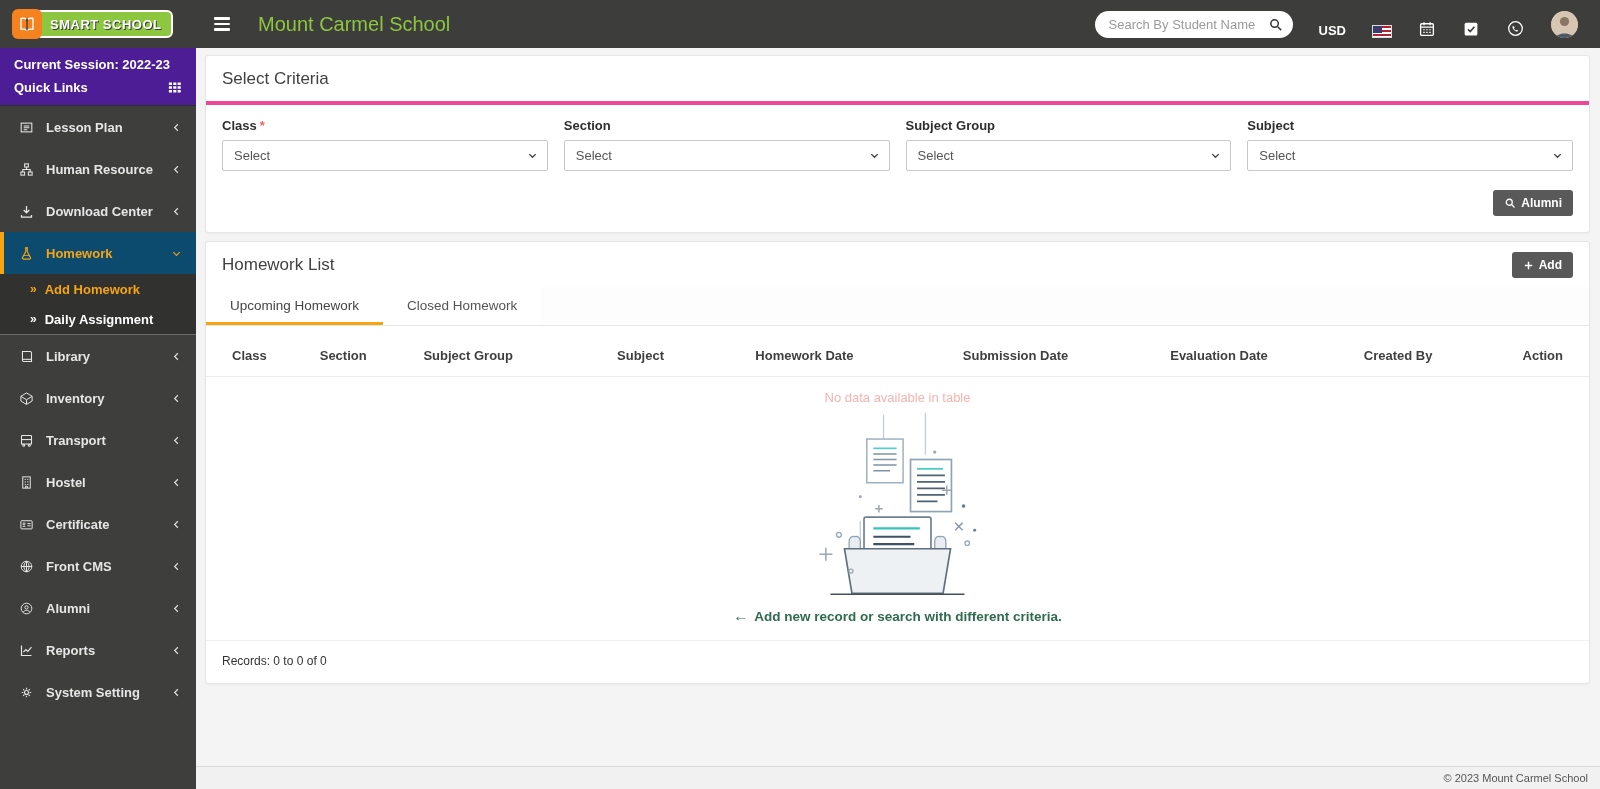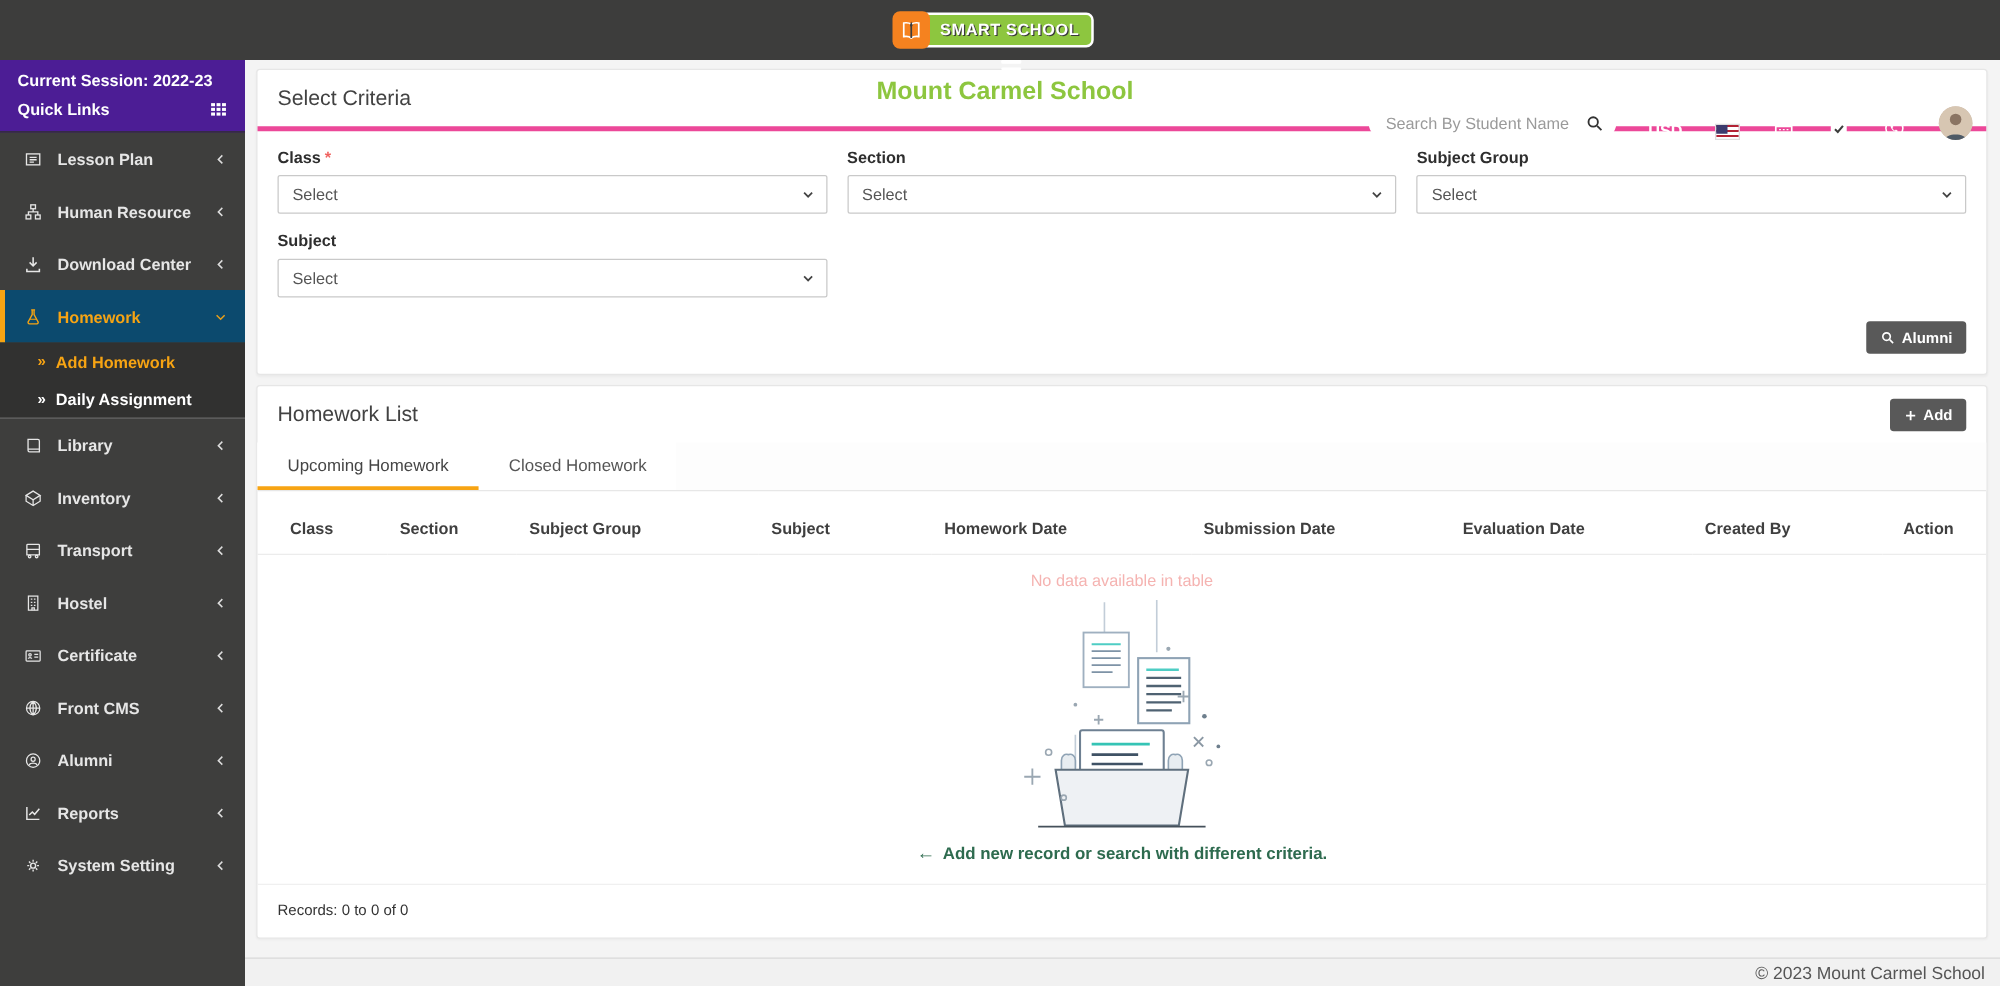--- a/index.html
+++ b/index.html
@@ -1,32 +1,32 @@
 <!DOCTYPE html>
 <html><head>
 <meta charset="utf-8">
 <style>
   * { margin:0; padding:0; box-sizing:border-box; }
   html,body { width:1600px; height:789px; overflow:hidden;
     font-family:"Liberation Sans", sans-serif; background:#f4f4f4; }
 
   
   .topbar { position:absolute; top:0; left:0; width:1600px; height:48px;
-    background:#3d3d3c; display:flex; align-items:center; z-index:20;flex-direction:column; }
+    background:#3d3d3c; display:flex; align-items:center; z-index:20; }
   .logo-zone { width:196px; height:48px; display:flex; align-items:center; padding-left:12px; flex:none; }
   .logo-badge { display:flex; align-items:center; }
   .logo-book { width:30px; height:30px; background:#f5821f; border-radius:6px;
     display:flex; align-items:center; justify-content:center; z-index:2; }
   .logo-pill { background:#8dc63f; border:2px solid #fff; border-radius:6px;
     margin-left:-8px; padding:3px 10px 3px 14px; }
   .logo-pill span { color:#fff; font-weight:bold; font-size:13px; letter-spacing:.5px;
     text-shadow:1px 1px 0 #3a3a3a; white-space:nowrap; }
   .hamburger { margin-left:18px; cursor:pointer; display:flex; flex-direction:column; gap:3px; }
   .hamburger i { display:block; width:16px; height:2.5px; background:#fff; border-radius:1px; }
-  .school-title { color:#8dc63f; font-size:20px; font-weight:bold; margin-left:8px; white-space:nowrap; }
+  .school-title { color:#8dc63f; font-size:20px; font-weight:normal; margin-left:28px; white-space:nowrap; }
   .top-right { margin-left:auto; display:flex; align-items:flex-end; gap:26px; padding-right:22px; }
   .search-pill { background:#fff; border-radius:14px; height:27px; width:198px;
     display:flex; align-items:center; padding:0 10px 0 14px; }
   .search-pill input { border:none; outline:none; flex:1; min-width:0; font-size:13px; color:#555;
     font-family:"Liberation Sans", sans-serif; background:transparent; }
   .search-pill input::placeholder { color:#9a9a9a; }
   .currency { color:#fff; font-size:13px; font-weight:bold; }
   .flag { width:20px; height:13px; position:relative;
     background:repeating-linear-gradient(#b22234 0 2px, #fff 2px 4px); border:0.5px solid #ddd; }
   .flag::after { content:""; position:absolute; left:0; top:0; width:9px; height:7px; background:#3c3b6e; }
@@ -55,21 +55,21 @@
 
   
   .main { position:absolute; top:48px; left:196px; width:1404px; height:741px;
     background:#f4f4f4; }
   .content { padding:7px 10px 0 9px; }
   .card { background:#fff; border:1px solid #e6e6e6; border-radius:3px;
     box-shadow:0 1px 2px rgba(0,0,0,.04); }
   .card-title { padding:13px 16px 12px; font-size:17px; color:#424242; border-bottom:4px solid #ec4899; }
 
   .criteria-body { padding:13px 16px 16px; }
-  .fields { display:grid; grid-template-columns:repeat(3,1fr); gap:14px 16px; }
+  .fields { display:grid; grid-template-columns:repeat(4,1fr); gap:14px 16px; }
   .flabel { font-size:13px; font-weight:bold; color:#2e2e2e; margin-bottom:7px; }
   .req { color:#f0625f; margin-left:3px; }
   .select-box { height:31px; border:1px solid #c9c9c9; border-radius:2px; background:#fff;
     display:flex; align-items:center; justify-content:space-between; padding:0 9px 0 11px;
     font-size:13px; color:#555; cursor:pointer; }
   .search-row { display:flex; justify-content:flex-end; margin-top:19px; }
   .btn { background:#595959; color:#fff; border:none; border-radius:3px; font-size:12px;
     font-weight:bold; padding:6px 11px; display:inline-flex; align-items:center; gap:5px;
     cursor:pointer; font-family:"Liberation Sans", sans-serif; }
 
@@ -87,21 +87,21 @@
   table.hw th:last-child { text-align:right; padding-right:26px; }
   .nodata { text-align:center; color:#f5b3b1; font-size:13px; padding:13px 0 2px; }
   .illus-wrap { display:flex; justify-content:center; padding:6px 0 0; }
   .hint { text-align:center; color:#2e6b4f; font-size:13.5px; font-weight:bold; padding:8px 0 16px;
     border-bottom:1px solid #f0f0f0; }
   .hint .arr { margin-right:6px; font-size:15px; }
   .records { font-size:12px; color:#333; padding:13px 16px 15px; }
 
   .footerbar { position:absolute; bottom:0; left:0; width:100%; height:23px; background:#f1f1f1;
     border-top:1px solid #d9d9d9; display:flex; align-items:center; justify-content:flex-end;
-    padding-right:12px; font-size:14px; color:#555; }
+    padding-right:12px; font-size:11px; color:#555; }
 </style>
 </head>
 <body>
 
 <div class="topbar">
   <div class="logo-zone">
     <div class="logo-badge">
       <div class="logo-book">
         <svg width="18" height="18" viewBox="0 0 24 24" fill="none" stroke="#fff" stroke-width="1.8">
           <path d="M12 6c-2-1.6-5-2-8-1.5V19c3-.5 6 0 8 1.5 2-1.5 5-2 8-1.5V4.5C17 4 14 4.4 12 6z"></path>

